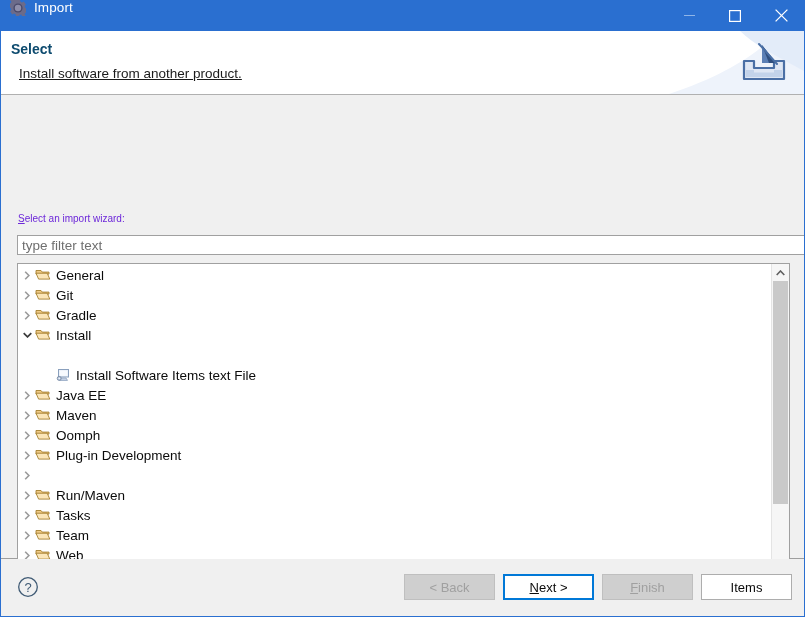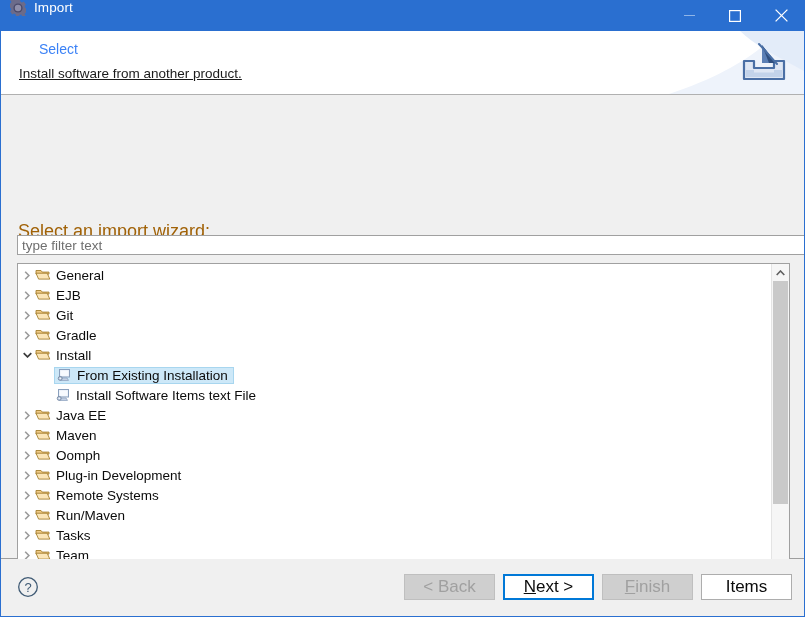--- a/index.html
+++ b/index.html
@@ -76,23 +76,22 @@
     top: 0;
     width: 230px;
     height: 63px;
     pointer-events: none;
   }
   .banner-title {
     position: absolute;
     left: 10px;
     top: 10px;
     font-size: 14px;
-    font-weight: normal;
-    color: #3b82f6;
-    margin-left: 28px;
+    font-weight: bold;
+    color: #0c4a6e;
   }
   .banner-sub {
     position: absolute;
     left: 18px;
     top: 35px;
     font-size: 13.5px;
     color: #1a1a1a;
     text-decoration: underline;
   }
   .banner-icon {
@@ -108,23 +107,22 @@
     position: relative;
     height: 464px;
     background: #f0f0f0;
     border-bottom: 1px solid #9e9e9e;
     box-sizing: border-box;
   }
   .field-label {
     position: absolute;
     left: 17px;
     top: 118px;
-    font-size: 18px;
-    color: #a16207;
-    margin-top: 8px;
+    font-size: 10px;
+    color: #6d28d9;
   }
   .field-label .mn { text-decoration: underline; }
 
   .filter-input {
     position: absolute;
     left: 16px;
     top: 140px;
     width: 804px;
     height: 20px;
     box-sizing: border-box;
@@ -260,21 +258,21 @@
     right: 12px;
     top: 15px;
     display: flex;
     gap: 8px;
   }
   .btn {
     width: 91px;
     height: 26px;
     box-sizing: border-box;
     font-family: "Liberation Sans", sans-serif;
-    font-size: 17px;
+    font-size: 13px;
     background: #e1e1e1;
     border: 1px solid #adadad;
     color: #0b0b0b;
     display: flex;
     align-items: center;
     justify-content: center;
     padding: 0;
   }
   .btn .mn { text-decoration: underline; }
   .btn.disabled {
@@ -364,34 +362,20 @@
             <span class="twisty">
               <svg width="6" height="9" viewBox="0 0 6 9">
                 <path d="M1.2 0.7 L4.9 4.5 L1.2 8.3" fill="none" stroke="#9a9a9a" stroke-width="1.6"></path>
               </svg>
             </span>
             <span class="sel">
               <svg class="row-icon" viewBox="0 0 16 16">
                 <path d="M1 3.5h5l1.3 1.6H14v2H1z" fill="#f0cb86" stroke="#a5802f" stroke-width=".9" stroke-linejoin="round"></path>
                 <path d="M1 6.2h11.2l2.6 5.9H3.6z" fill="#fbe6b8" stroke="#a5802f" stroke-width=".9" stroke-linejoin="round"></path>
               </svg>
-              <span class="row-label">EJB</span>
-            </span>
-          </div>
-          <div class="row">
-            <span class="twisty">
-              <svg width="6" height="9" viewBox="0 0 6 9">
-                <path d="M1.2 0.7 L4.9 4.5 L1.2 8.3" fill="none" stroke="#9a9a9a" stroke-width="1.6"></path>
-              </svg>
-            </span>
-            <span class="sel">
-              <svg class="row-icon" viewBox="0 0 16 16">
-                <path d="M1 3.5h5l1.3 1.6H14v2H1z" fill="#f0cb86" stroke="#a5802f" stroke-width=".9" stroke-linejoin="round"></path>
-                <path d="M1 6.2h11.2l2.6 5.9H3.6z" fill="#fbe6b8" stroke="#a5802f" stroke-width=".9" stroke-linejoin="round"></path>
-              </svg>
               <span class="row-label">Git</span>
             </span>
           </div>
           <div class="row">
             <span class="twisty">
               <svg width="6" height="9" viewBox="0 0 6 9">
                 <path d="M1.2 0.7 L4.9 4.5 L1.2 8.3" fill="none" stroke="#9a9a9a" stroke-width="1.6"></path>
               </svg>
             </span>
             <span class="sel">
@@ -410,44 +394,34 @@
             </span>
             <span class="sel">
               <svg class="row-icon" viewBox="0 0 16 16">
                 <path d="M1 3.5h5l1.3 1.6H14v2H1z" fill="#f0cb86" stroke="#a5802f" stroke-width=".9" stroke-linejoin="round"></path>
                 <path d="M1 6.2h11.2l2.6 5.9H3.6z" fill="#fbe6b8" stroke="#a5802f" stroke-width=".9" stroke-linejoin="round"></path>
               </svg>
               <span class="row-label">Install</span>
             </span>
           </div>
           <div class="row child selected">
+            <span class="indent"></span>
+            <span class="twisty"></span>
+          </div>
+          <div class="row child">
             <span class="indent"></span>
             <span class="twisty"></span>
             <span class="sel">
               <svg class="row-icon" viewBox="0 0 16 16">
                 <rect x="3.5" y="2.5" width="10" height="7.5" fill="#e8eef7" stroke="#8aa0bd" stroke-width="1"></rect>
                 <rect x="4.6" y="3.6" width="7.8" height="5.3" fill="#f7fafe"></rect>
                 <path d="M6 11h5l1.5 2.4H4.5z" fill="#c9d6e8" stroke="#8aa0bd" stroke-width=".8" stroke-linejoin="round"></path>
                 <circle cx="4.2" cy="11.4" r="2" fill="#b9c7dc" stroke="#72859f" stroke-width=".8"></circle>
                 <circle cx="4.2" cy="11.4" r=".7" fill="#ffffff"></circle>
               </svg>
-              <span class="row-label">From Existing Installation</span>
-            </span>
-          </div>
-          <div class="row child">
-            <span class="indent"></span>
-            <span class="twisty"></span>
-            <span class="sel">
-              <svg class="row-icon" viewBox="0 0 16 16">
-                <rect x="3.5" y="2.5" width="10" height="7.5" fill="#e8eef7" stroke="#8aa0bd" stroke-width="1"></rect>
-                <rect x="4.6" y="3.6" width="7.8" height="5.3" fill="#f7fafe"></rect>
-                <path d="M6 11h5l1.5 2.4H4.5z" fill="#c9d6e8" stroke="#8aa0bd" stroke-width=".8" stroke-linejoin="round"></path>
-                <circle cx="4.2" cy="11.4" r="2" fill="#b9c7dc" stroke="#72859f" stroke-width=".8"></circle>
-                <circle cx="4.2" cy="11.4" r=".7" fill="#ffffff"></circle>
-              </svg>
               <span class="row-label">Install Software Items text File</span>
             </span>
           </div>
           <div class="row">
             <span class="twisty">
               <svg width="6" height="9" viewBox="0 0 6 9">
                 <path d="M1.2 0.7 L4.9 4.5 L1.2 8.3" fill="none" stroke="#9a9a9a" stroke-width="1.6"></path>
               </svg>
             </span>
             <span class="sel">
@@ -498,27 +472,20 @@
                 <path d="M1 6.2h11.2l2.6 5.9H3.6z" fill="#fbe6b8" stroke="#a5802f" stroke-width=".9" stroke-linejoin="round"></path>
               </svg>
               <span class="row-label">Plug-in Development</span>
             </span>
           </div>
           <div class="row">
             <span class="twisty">
               <svg width="6" height="9" viewBox="0 0 6 9">
                 <path d="M1.2 0.7 L4.9 4.5 L1.2 8.3" fill="none" stroke="#9a9a9a" stroke-width="1.6"></path>
               </svg>
-            </span>
-            <span class="sel">
-              <svg class="row-icon" viewBox="0 0 16 16">
-                <path d="M1 3.5h5l1.3 1.6H14v2H1z" fill="#f0cb86" stroke="#a5802f" stroke-width=".9" stroke-linejoin="round"></path>
-                <path d="M1 6.2h11.2l2.6 5.9H3.6z" fill="#fbe6b8" stroke="#a5802f" stroke-width=".9" stroke-linejoin="round"></path>
-              </svg>
-              <span class="row-label">Remote Systems</span>
             </span>
           </div>
           <div class="row">
             <span class="twisty">
               <svg width="6" height="9" viewBox="0 0 6 9">
                 <path d="M1.2 0.7 L4.9 4.5 L1.2 8.3" fill="none" stroke="#9a9a9a" stroke-width="1.6"></path>
               </svg>
             </span>
             <span class="sel">
               <svg class="row-icon" viewBox="0 0 16 16">

